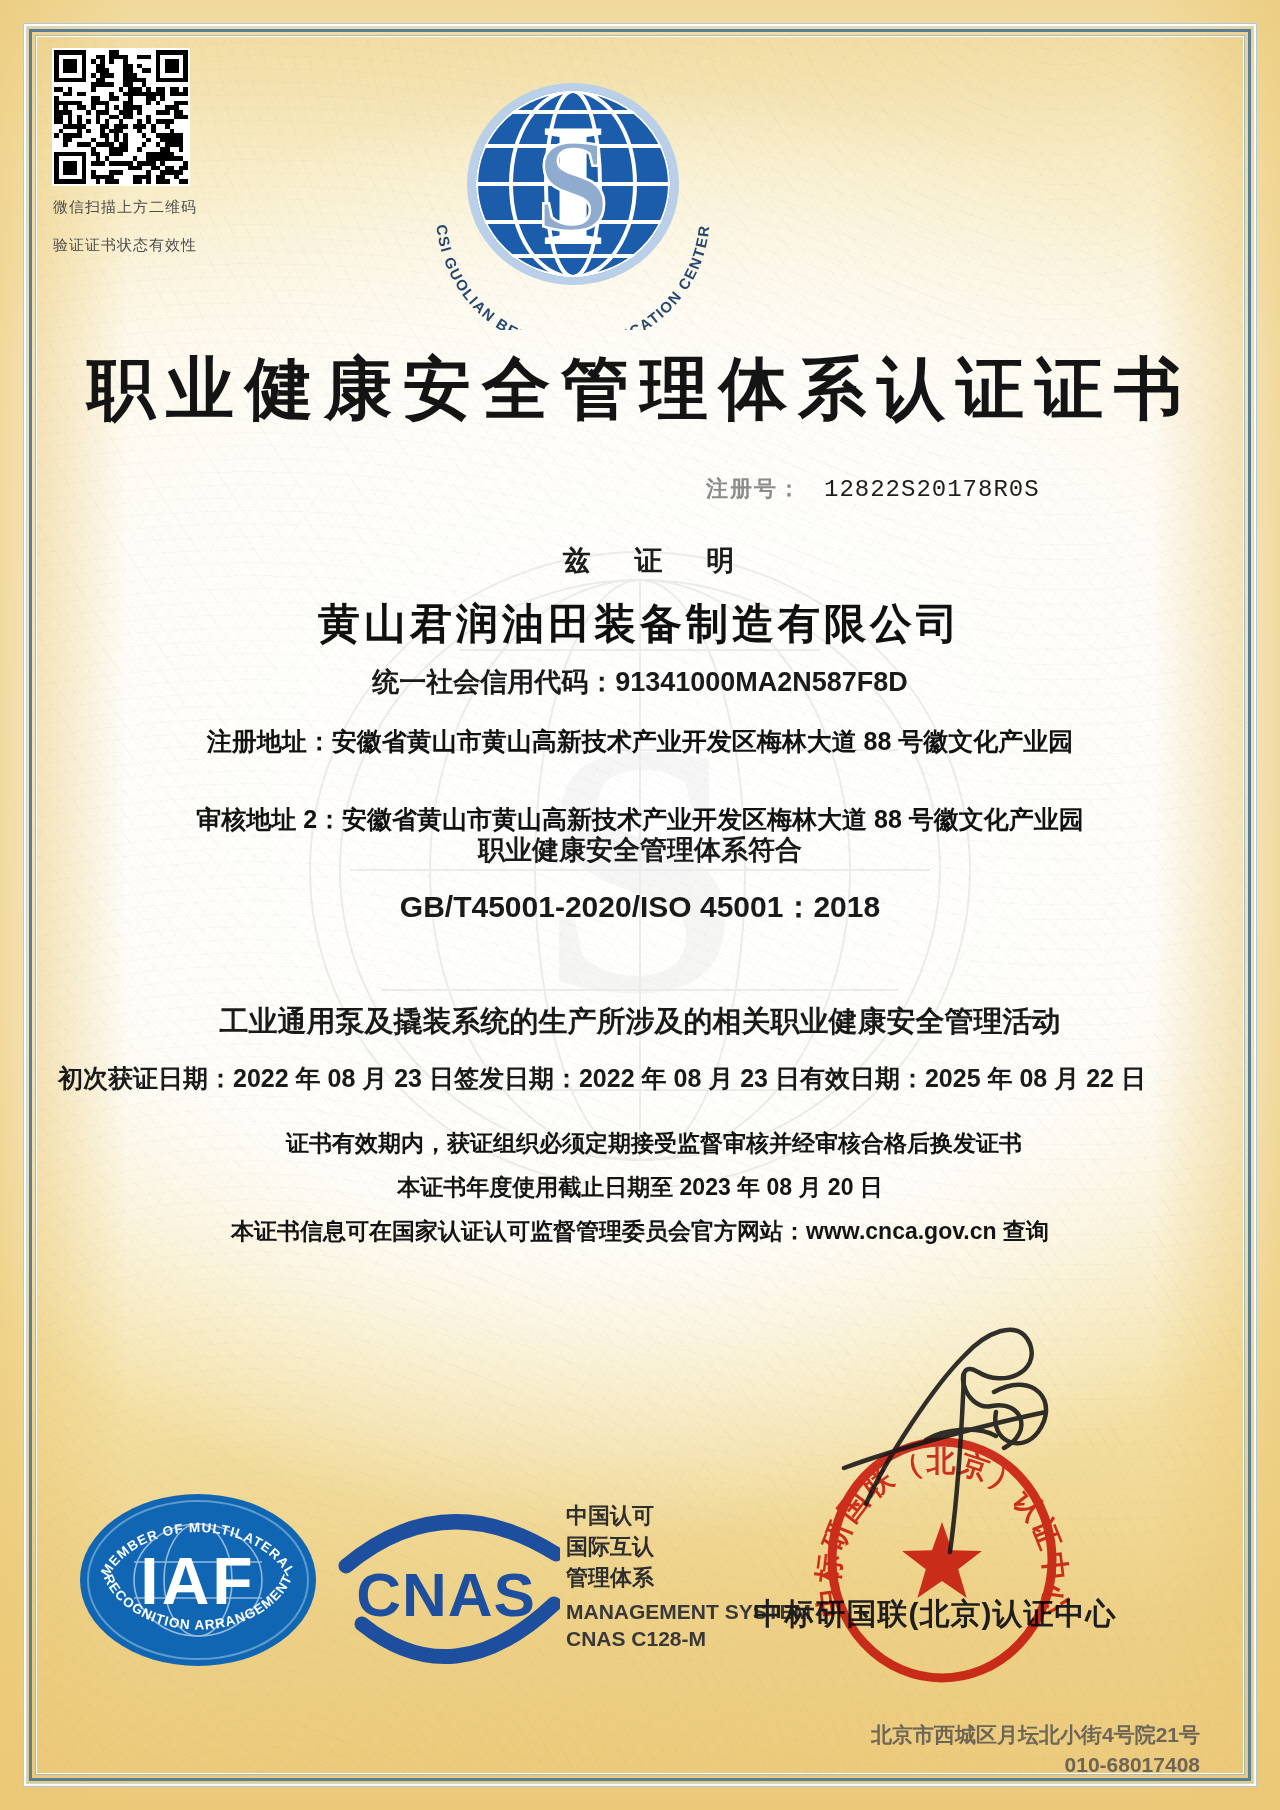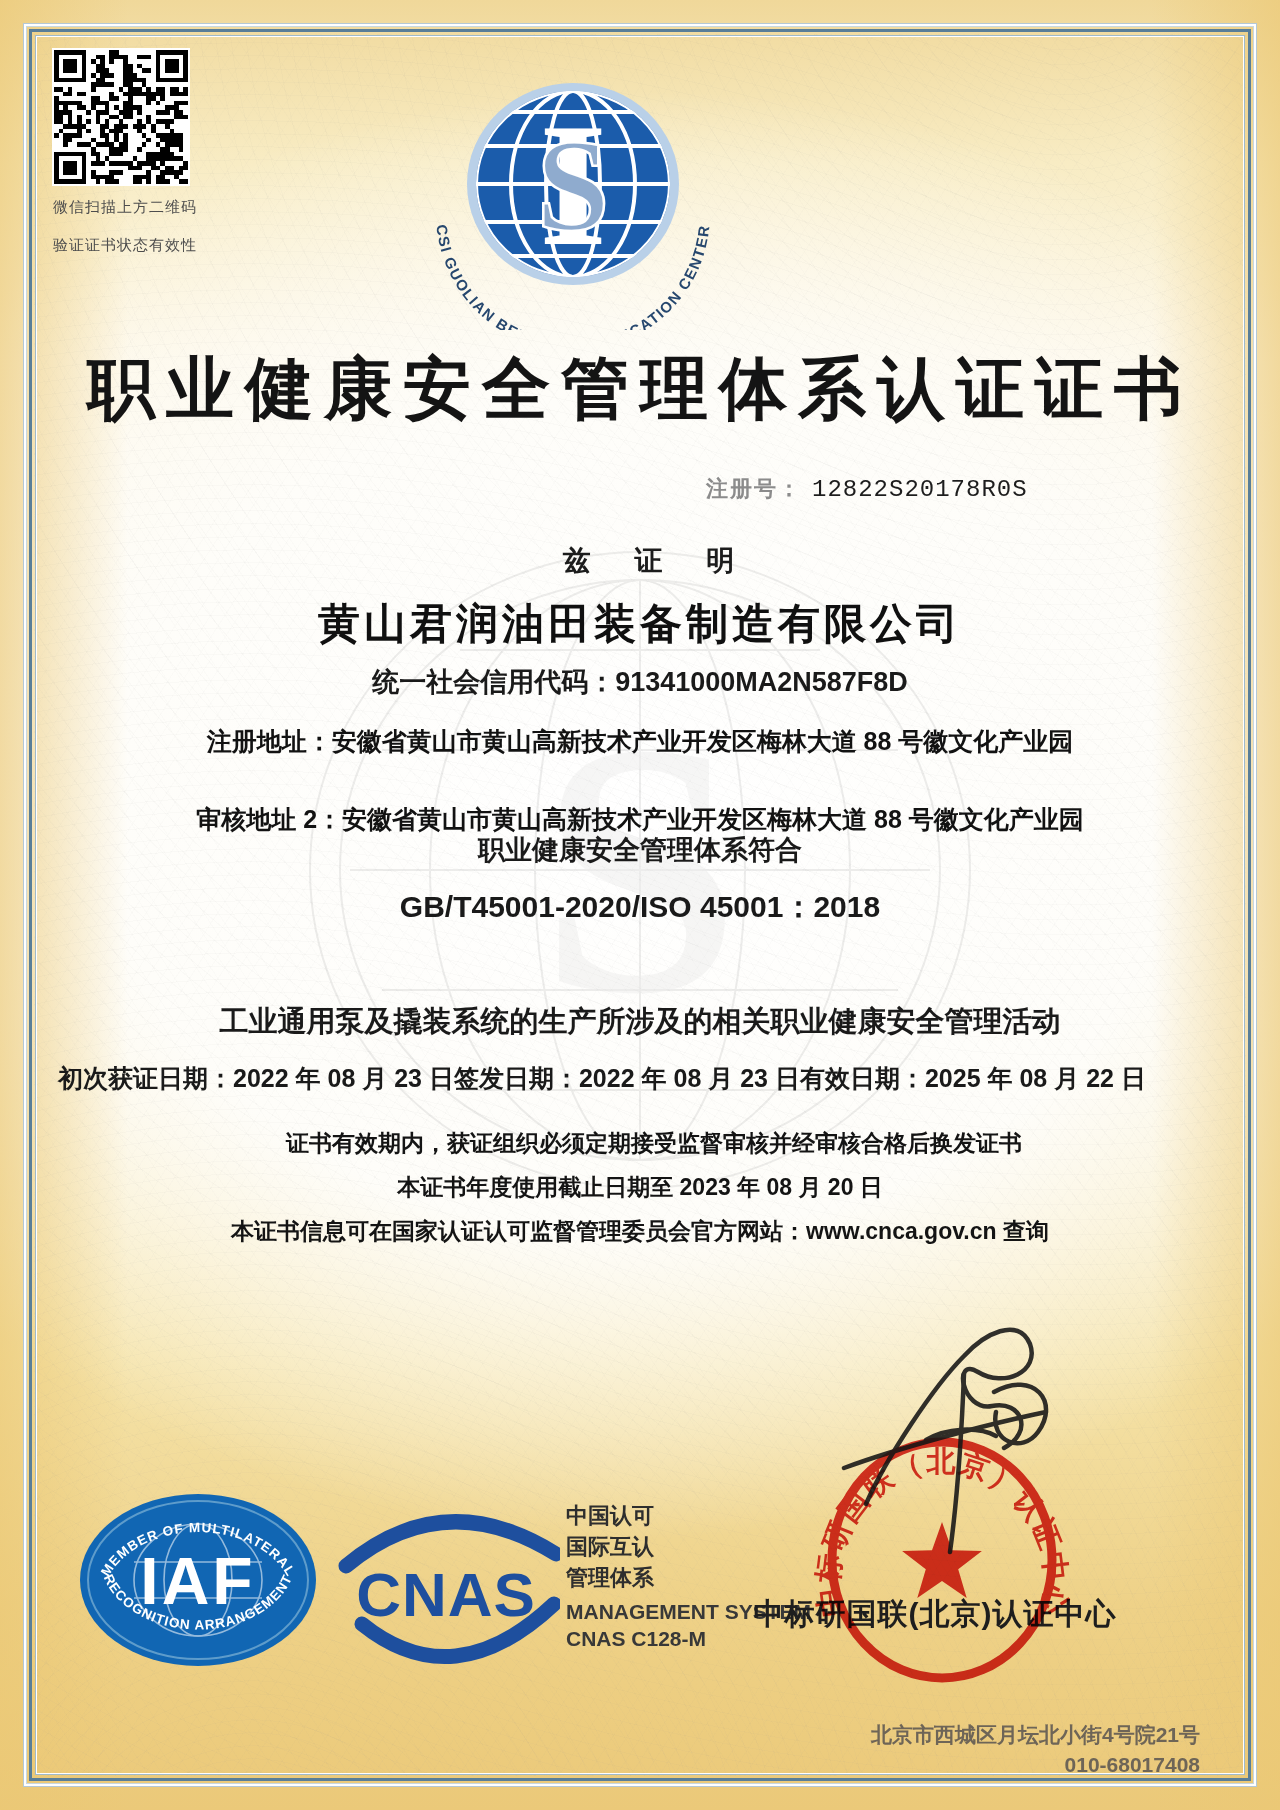--- a/index.html
+++ b/index.html
@@ -26,21 +26,21 @@
 
   .qr-box{position:absolute;left:52px;top:48px;width:134px;height:134px;background:#ffffff;padding:2px;}
   .qr-box svg{width:100%;height:100%;display:block;}
   .qr-cap{position:absolute;left:53px;font-size:15px;color:#4d4d4d;letter-spacing:1px;margin-top:12px;}
   .qr-cap.l1{top:186px;}
   .qr-cap.l2{top:224px;}
 
   .center-logo{position:absolute;left:408px;top:72px;width:330px;height:258px;}
 
   .title{top:344px;font-size:68px;font-weight:900;letter-spacing:11px;color:#141414;}
-  .reg{position:absolute;left:706px;top:474px;display:flex;align-items:baseline;gap:10px;}
+  .reg{position:absolute;left:706px;top:474px;display:flex;align-items:baseline;gap:22px;}
   .reg .lbl{font-size:22px;font-weight:700;color:#8b8b8b;letter-spacing:2px;}
   .reg .num{font-size:24px;font-family:"Liberation Mono","DejaVu Sans Mono",monospace;color:#1d1d1d;letter-spacing:1px;}
 
   .certify{top:542px;font-size:28px;font-weight:700;letter-spacing:18px;color:#1c1c1c;padding-left:35px;}
   .company{top:596px;font-size:42px;font-weight:800;letter-spacing:4px;color:#101010;}
   .credit{top:664px;font-size:27px;font-weight:700;}
   .addr{font-size:25px;font-weight:700;color:#121212;margin-top:20px;}
   .addr1{top:705px;}.addr2{top:744px;}.addr3{top:783px;}
   .conform{top:832px;font-size:27px;font-weight:700;}
   .standard{top:887px;font-size:30px;font-weight:800;letter-spacing:0px;}

